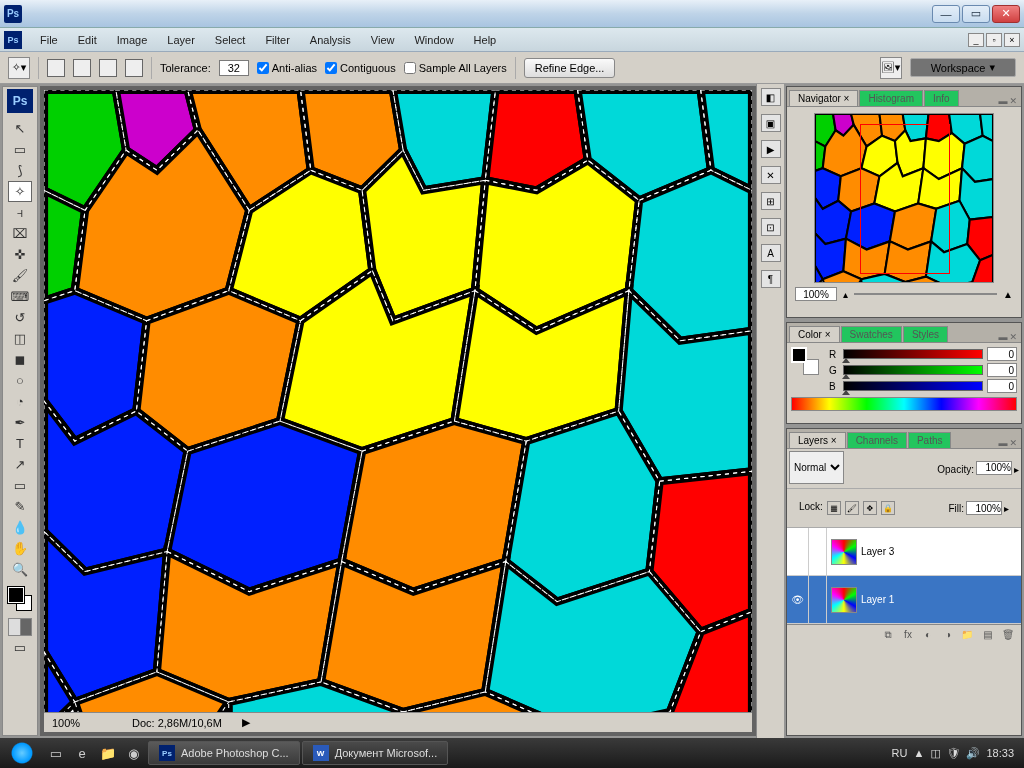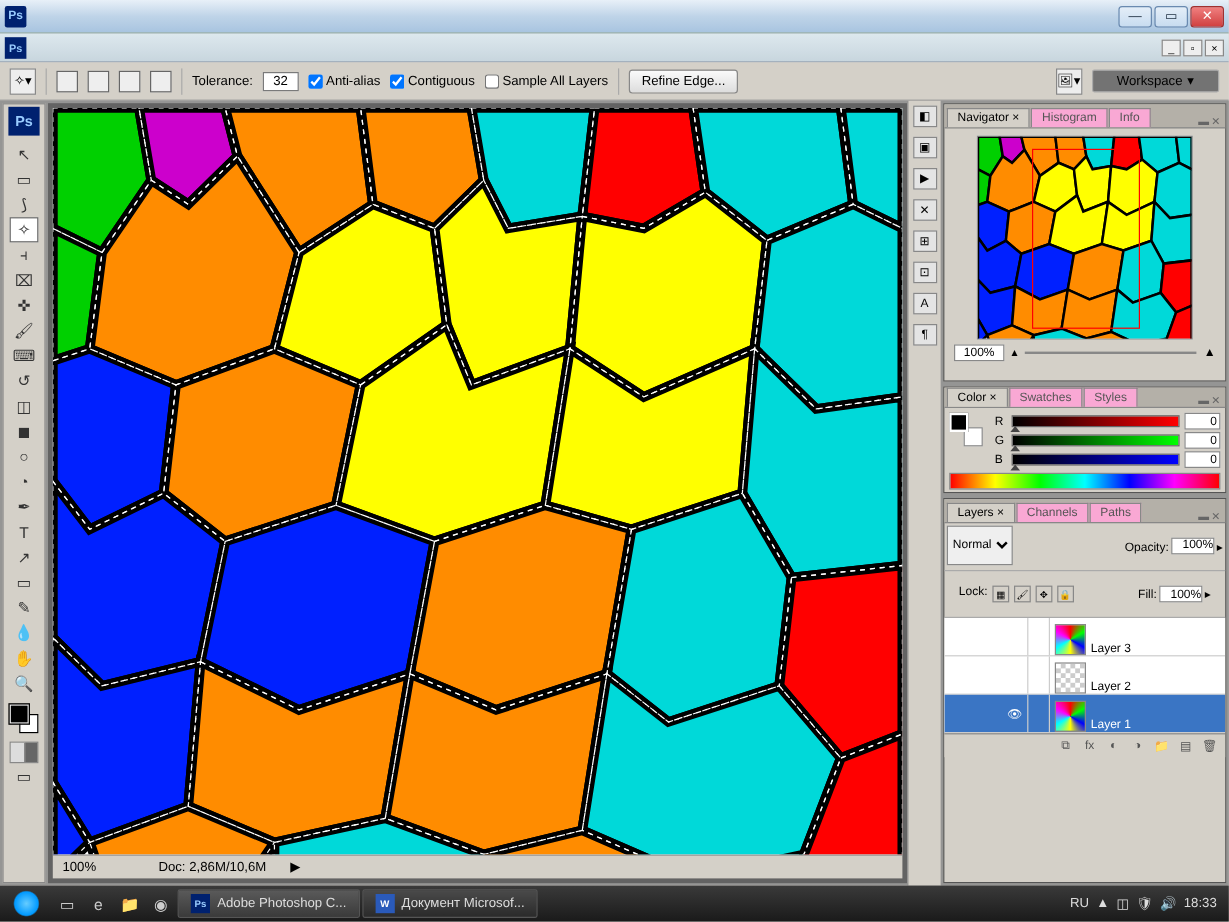--- a/index.html
+++ b/index.html
@@ -58,21 +58,21 @@
 .statusbar .zoom { width: 60px; }
 
 
 .palette-dock { width: 28px; background: #d4d0c8; border-left: 1px solid #888; display: flex; flex-direction: column; align-items: center; padding: 4px 0; gap: 8px; }
 .palette-dock .di { width: 20px; height: 18px; border: 1px solid #888; background: #e4e4e4; display: flex; align-items: center; justify-content: center; font-size: 10px; }
 
 
 .panels { width: 240px; background: #959594; display: flex; flex-direction: column; padding: 2px; gap: 4px; }
 .panel { background: #d4d0c8; border: 1px solid #555; display: flex; flex-direction: column; }
 .panel .tabs { height: 20px; display: flex; align-items: flex-end; background: #b4b0a8; border-bottom: 1px solid #888; padding: 0 2px; position: relative; }
-.panel .tab { padding: 2px 8px 2px 8px; background: #f9a8d4; border: 1px solid #888; border-bottom: none; margin-right: 1px; font-size: 10px; color: #555; }
+.panel .tab { padding: 2px 8px 2px 8px; background: #22c55e; border: 1px solid #888; border-bottom: none; margin-right: 1px; font-size: 10px; color: #555; }
 .panel .tab.active { background: #d4d0c8; color: #000; }
 .panel .tabs .pctl { margin-left: auto; display: flex; gap: 2px; font-size: 9px; color: #666; padding-right: 2px; }
 .panel .pbody { flex: 1; padding: 4px; font-size: 10px; }
 
 
 .nav-thumb { width: 180px; height: 170px; margin: 2px auto; border: 1px solid #888; background: #fff; position: relative; }
 .nav-thumb svg { width: 100%; height: 100%; }
 .nav-viewbox { position: absolute; border: 1px solid #f00; left: 45px; top: 10px; width: 90px; height: 150px; }
 .nav-zoom-row { display: flex; align-items: center; padding: 2px 4px; gap: 6px; }
 .nav-zoom-row input { width: 42px; height: 14px; border: 1px solid #888; font-size: 10px; text-align: center; }
@@ -97,21 +97,21 @@
 
 .layers-controls { display: flex; align-items: center; gap: 4px; padding: 2px 2px 4px 2px; }
 .layers-controls select { height: 33px; font-size: 10px; border: 1px solid #888; }
 .layers-controls .opa { margin-left: auto; display: flex; align-items: flex-end; gap: 2px; }
 .layers-controls .opa input { width: 36px; height: 14px; border: 1px solid #888; text-align: right; font-size: 10px; }
 .lock-row { display: flex; align-items: flex-start; gap: 4px; padding: 12px; border-top: 1px solid #aaa; border-bottom: 1px solid #aaa; }
 .lock-row .li { width: 14px; height: 14px; border: 1px solid #888; display: flex; align-items: center; justify-content: center; font-size: 8px; }
 .lock-row .fill { margin-left: auto; display: flex; align-items: center; gap: 2px; }
 .lock-row .fill input { width: 36px; height: 14px; border: 1px solid #888; text-align: right; font-size: 10px; }
 .layer-list { background: #fff; height: 96px; overflow: hidden; }
-.layer-item { display: flex; align-items: flex-end; height: 32px; border-bottom: 1px solid #ccc; padding-left: 48px; }
+.layer-item { display: flex; align-items: center; height: 48px; border-bottom: 1px solid #ccc; }
 .layer-item.selected { background: #3a75c4; color: #fff; }
 .layer-item .vis { width: 22px; text-align: center; border-right: 1px solid #ccc; height: 100%; display: flex; align-items: center; justify-content: center; font-size: 10px; }
 .layer-item .link { width: 18px; border-right: 1px solid #ccc; height: 100%; }
 .layer-item .thumb { width: 26px; height: 26px; border: 1px solid #888; margin: 0 4px; background: #fff; }
 .layer-item .thumb.stained { background: conic-gradient(#f00, #0f0, #00f, #ff0, #0ff, #f0f, #f00); }
 .layer-item .thumb.transparent { background-image: repeating-conic-gradient(#ccc 0% 25%, #fff 0% 50%); background-size: 8px 8px; }
 .layer-item .lname { font-size: 10px; }
 .layer-bottom { height: 20px; background: #d4d0c8; border-top: 1px solid #888; display: flex; align-items: center; justify-content: flex-end; gap: 6px; padding: 0 6px; font-size: 10px; color: #555; }
 .layer-bottom .ic { width: 14px; height: 14px; display: flex; align-items: center; justify-content: center; }
 
@@ -132,20 +132,32 @@
   <div class="ps-icon">Ps</div>
   <div class="winbtns">
     <div class="winbtn">—</div>
     <div class="winbtn">▭</div>
     <div class="winbtn close">✕</div>
   </div>
 </div>
 
 <div class="menubar">
   <div class="ps-small">Ps</div>
+  <div id="menu-items" style="display: flex;">
+      <div class="mi">File</div>
+      <div class="mi">Edit</div>
+      <div class="mi">Image</div>
+      <div class="mi">Layer</div>
+      <div class="mi">Select</div>
+      <div class="mi">Filter</div>
+      <div class="mi">Analysis</div>
+      <div class="mi">View</div>
+      <div class="mi">Window</div>
+      <div class="mi">Help</div>
+    </div>
   <div class="doc-winbtns">
     <div class="dwb">_</div>
     <div class="dwb">▫</div>
     <div class="dwb">×</div>
   </div>
 </div>
 
 <div class="optbar">
   <div class="toolicon">✧▾</div>
   <div class="sep"></div>
@@ -356,21 +368,21 @@
         </div>
         <div class="nav-zoom-row">
           <input value="100%" style="">
           <span>▴</span>
           <div class="nav-slider"></div>
           <span>▲</span>
         </div>
       </div>
     </div>
 
-    <div class="panel" style="height:89px">
+    <div class="panel" style="height:102px">
       <div class="tabs" id="color-tabs">
         <div class="tab active">Color ×</div>
           <div class="tab">Swatches</div>
           <div class="tab">Styles</div>
           <div class="pctl">
             <span>▬</span>
             <span>✕</span>
           </div>
       </div>
       <div class="pbody color-body">
@@ -438,26 +450,20 @@
               <span>▸</span>
           </div>
         </div>
         <div class="layer-list" id="layer-list">
             <div class="layer-item">
               <div class="vis"></div>
     <div class="link"></div>
     <div class="thumb stained"></div>
     <div class="lname">Layer 3</div>
             </div>
-            <div class="layer-item">
-              <div class="vis"></div>
-    <div class="link"></div>
-    <div class="thumb transparent"></div>
-    <div class="lname">Layer 2</div>
-            </div>
             <div class="layer-item selected">
               <div class="vis">👁</div>
     <div class="link"></div>
     <div class="thumb stained"></div>
     <div class="lname">Layer 1</div>
             </div>
           </div>
         <div class="layer-bottom">
           <div class="ic">⧉</div>
           <div class="ic">fx</div>

